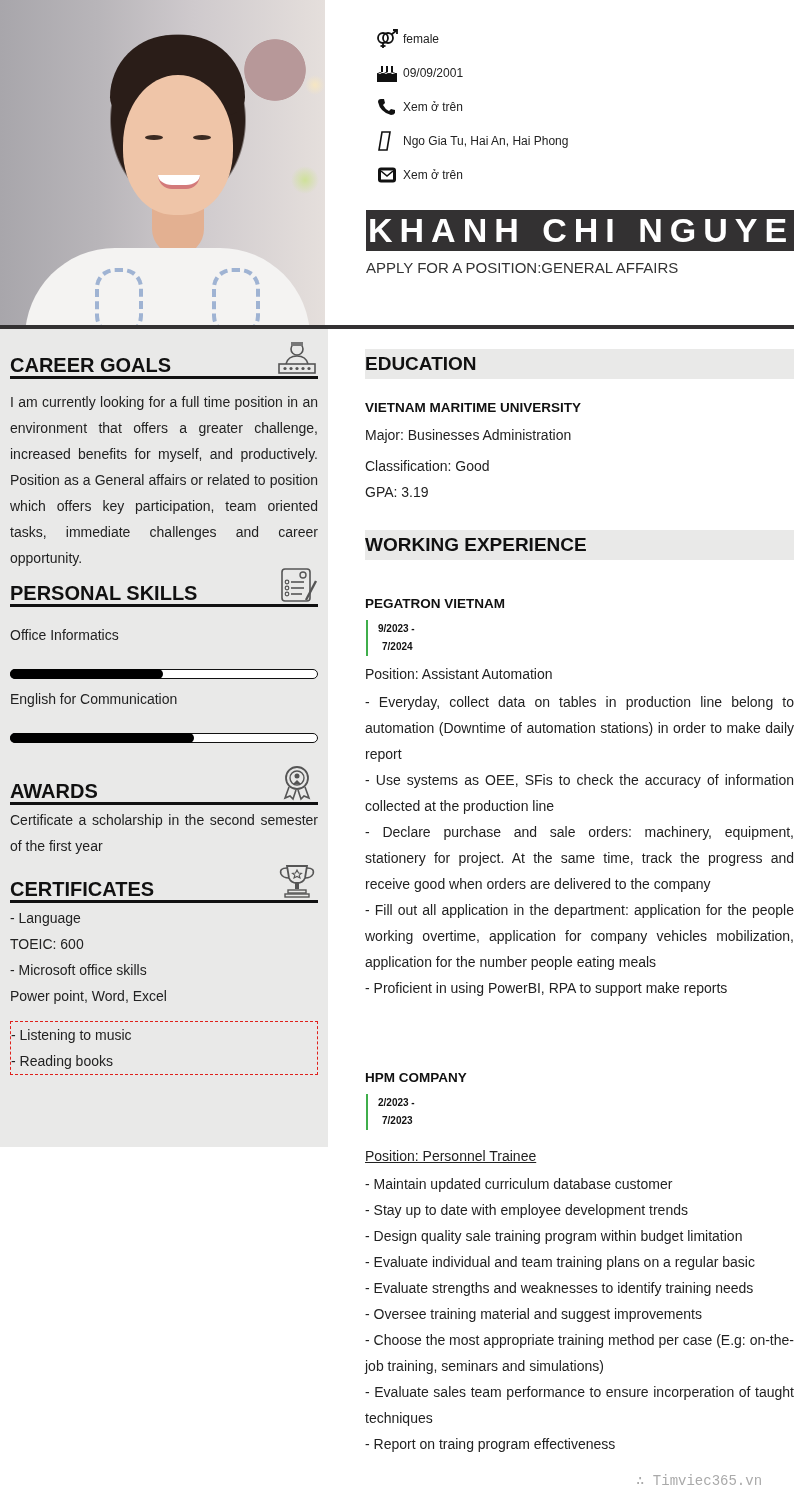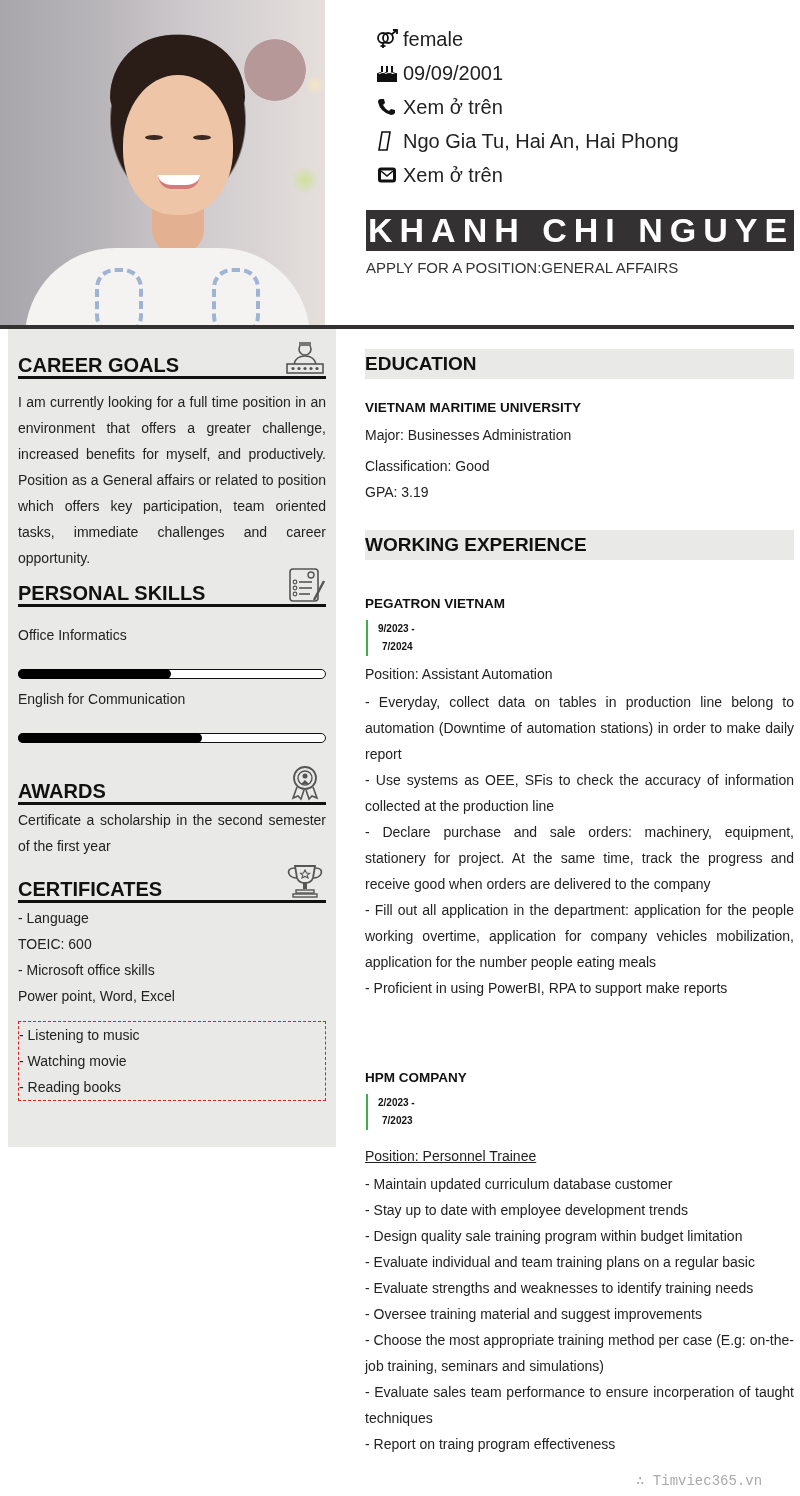--- a/index.html
+++ b/index.html
@@ -39,37 +39,37 @@
   .photo .eye { position: absolute; top: 60px; width: 18px; height: 5px; background: #3a2a22; border-radius: 50%; }
   .photo .eye.l { left: 22px; } .photo .eye.r { left: 70px; }
   .photo .mouth { position: absolute; left: 35px; top: 100px; width: 42px; height: 14px; background: #fff; border-bottom: 4px solid #d37a7a; border-radius: 0 0 20px 20px; }
   .photo .hair {
     position: absolute; left: 110px; top: 35px; width: 135px; height: 80px;
     background: #2a1d18; border-radius: 70px 70px 20px 20px;
   }
 
   
   .contact { position: absolute; left: 376px; top: 22px; width: 400px; }
-  .contact-row { display: flex; align-items: center; height: 34px; font-size: 20px; color: #222; }
+  .contact-row { display: flex; align-items: center; height: 34px; font-size: 12px; color: #222; }
   .contact-row .ci { width: 27px; display: flex; align-items: center; justify-content: flex-start; font-size: 18px; color: #111; }
   .contact-row .ci svg { display: block; }
 
   .name-bar {
     position: absolute; left: 366px; top: 210px; width: 428px; height: 41px;
     background: #333132; color: #fff;
     font-size: 34px; font-weight: bold; letter-spacing: 7px; line-height: 41px; padding-left: 2px;
     white-space: nowrap; overflow: hidden;
   }
   .apply { position: absolute; left: 366px; top: 259px; font-size: 15px; color: #333; }
 
   .header-rule { position: absolute; left: 0; top: 325px; width: 794px; height: 4px; background: #333132; }
 
   
   .left {
-    position: absolute; left: 8px; top: 329px; width: 328px; height: 818px; background: #e9e9e8;
+    position: absolute; left: 0; top: 329px; width: 328px; height: 818px; background: #e9e9e8;
   }
   .lsec { position: absolute; left: 10px; width: 308px; }
   .lsec-head {
     position: relative; height: 34px; border-bottom: 3px solid #111;
     font-size: 20px; font-weight: bold; color: #111; line-height: 40px;
   }
   .lsec-head .sec-icon { position: absolute; right: 0; bottom: 1px; width: 42px; height: 36px; }
   .lsec p, .lsec .line { font-size: 14px; line-height: 26px; color: #222; }
   .justify { text-align: justify; text-align-last: left; }
 
@@ -247,21 +247,20 @@
       <div class="line">- Language</div>
       <div class="line">TOEIC: 600</div>
       <div class="line">- Microsoft office skills</div>
       <div class="line">Power point, Word, Excel</div>
     </div>
   </div>
 
   <div class="lsec" style="top:690px;">
     <div class="hobbies-box" style="margin-top:2px;">
       <div class="line">- Listening to music</div>
-      <div class="line">- Watching movie</div>
       <div class="line">- Reading books</div>
     </div>
   </div>
 </div>
 
 <div class="rsec-head" style="top:349px;">EDUCATION</div>
 <div class="r-text" style="top:398px;">
   <div class="r-bold" style="line-height:20px;">VIETNAM MARITIME UNIVERSITY</div>
   <div style="line-height:20px; margin-top:7px;">Major: Businesses Administration</div>
   <div style="line-height:20px; margin-top:11px;">Classification: Good</div>

